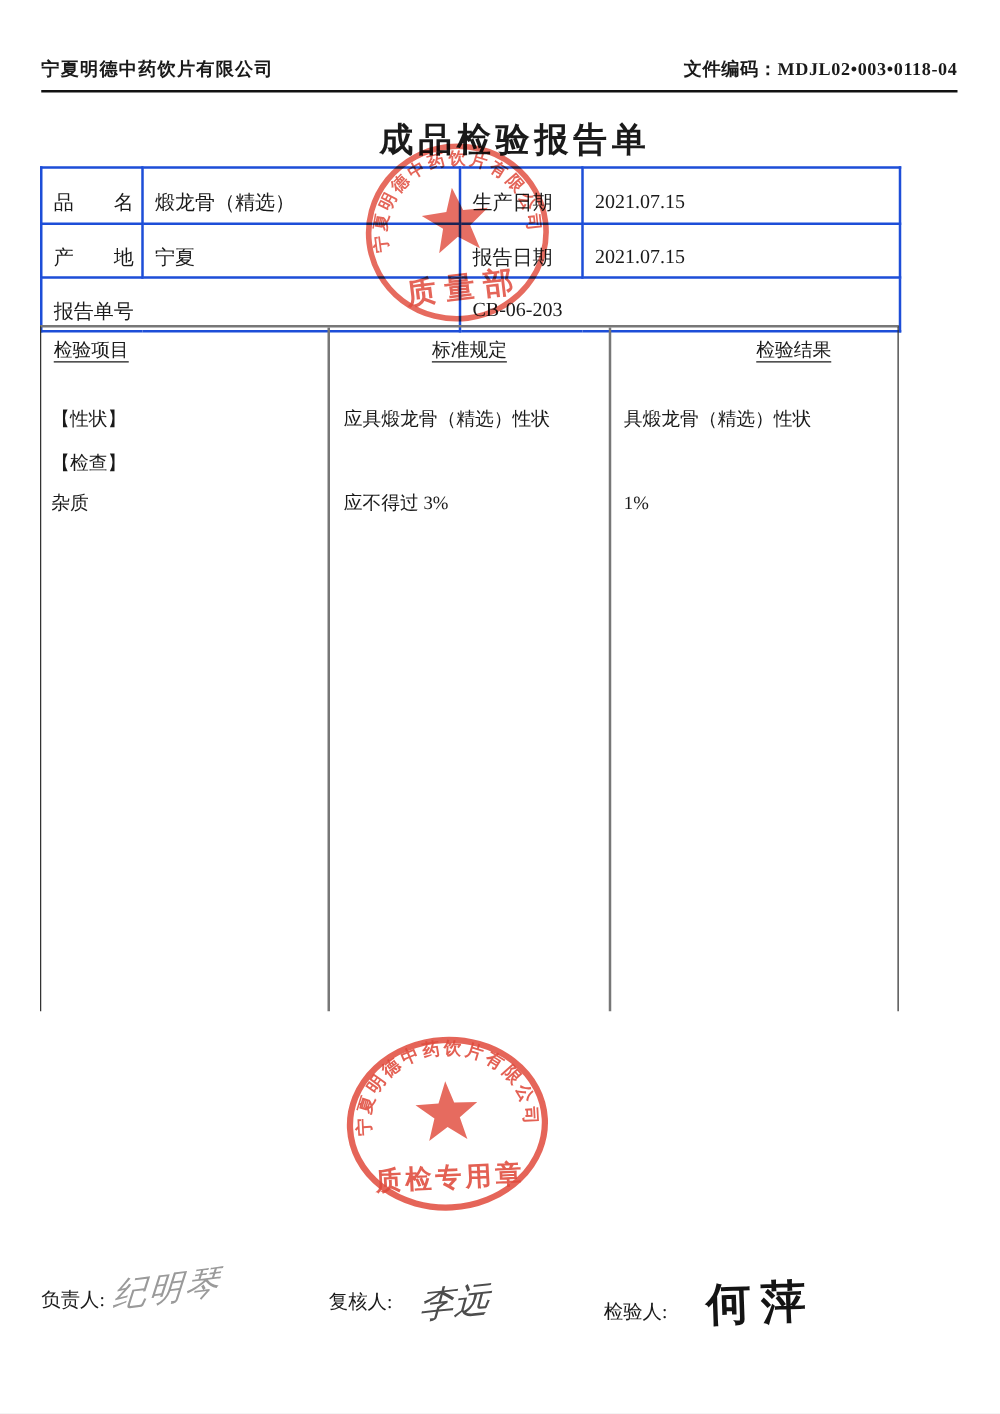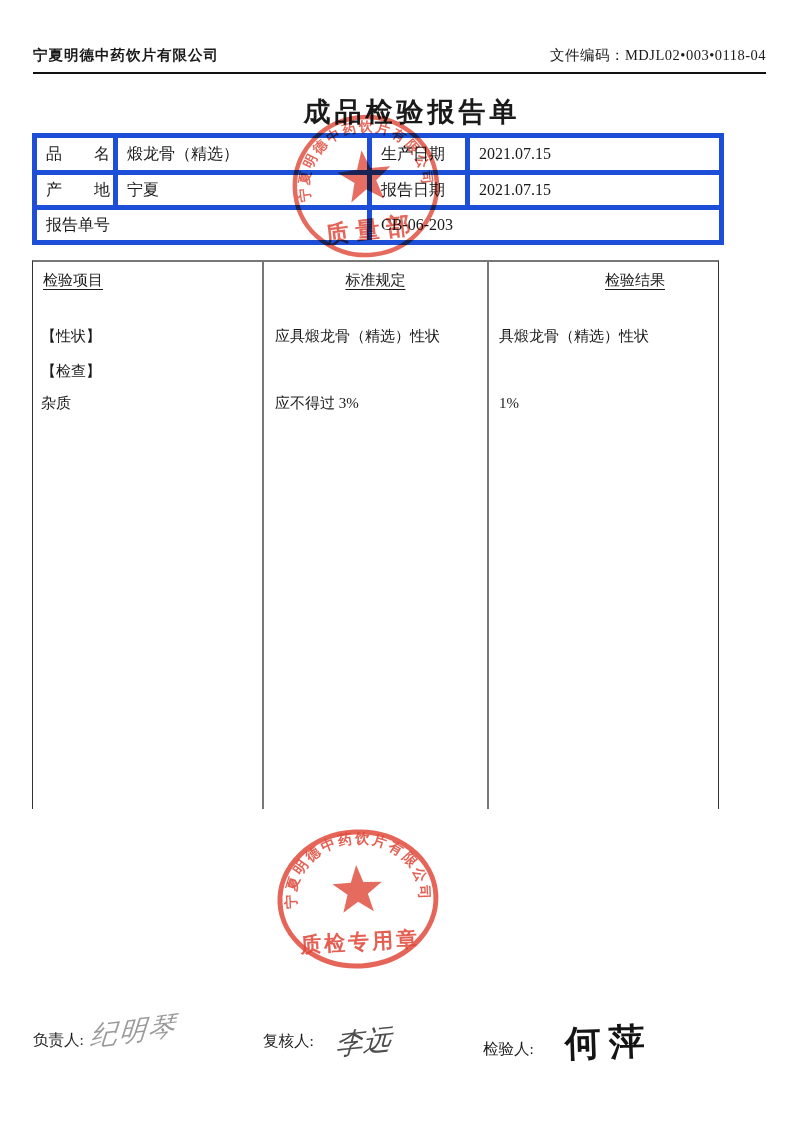--- a/index.html
+++ b/index.html
@@ -8,34 +8,34 @@
     font-family:"Liberation Serif","DejaVu Serif",serif;color:#1a1a1a;
     overflow:hidden;margin:0 auto;
   }
   
   .header{
     position:absolute;left:33px;top:46px;width:733px;
     display:flex;justify-content:space-between;align-items:flex-end;
     border-bottom:2px solid #111;padding-bottom:7px;font-size:14.5px;
   }
   .header .company{font-weight:bold;letter-spacing:1px;}
-  .header .doccode{font-weight:normal;letter-spacing:.5px;}
+  .header .doccode{font-weight:bold;letter-spacing:.5px;}
   .title{
     position:absolute;left:0;top:82px;width:800px;margin:12px;text-align:center;
     font-family:"Liberation Sans","DejaVu Sans",sans-serif;
     font-size:27px;font-weight:bold;letter-spacing:4px;
   }
   
   table.info{
     position:absolute;left:32px;top:133px;width:687px;
     border-collapse:collapse;table-layout:fixed;font-size:16px;
   }
   table.info{border:1px solid #333;border-top:2px solid #888;}
   table.info td{
-    border:5px solid #1d4ed8;height:30px;padding:0 0 0 9px;
+    border:2px solid #1d4ed8;height:30px;padding:11px 0 0 9px;
     vertical-align:middle;white-space:nowrap;overflow:visible;
   }
   table.info tr:first-child td{height:32px;}
   
   .detail{
     position:absolute;left:32px;top:260px;width:687px;height:549px;
     border-left:1px solid #333;border-right:1px solid #333;
     border-top:2px solid #777;box-sizing:border-box;font-size:15px;
   }
   .detail .vline{position:absolute;top:0;bottom:0;width:2px;background:#777;}

